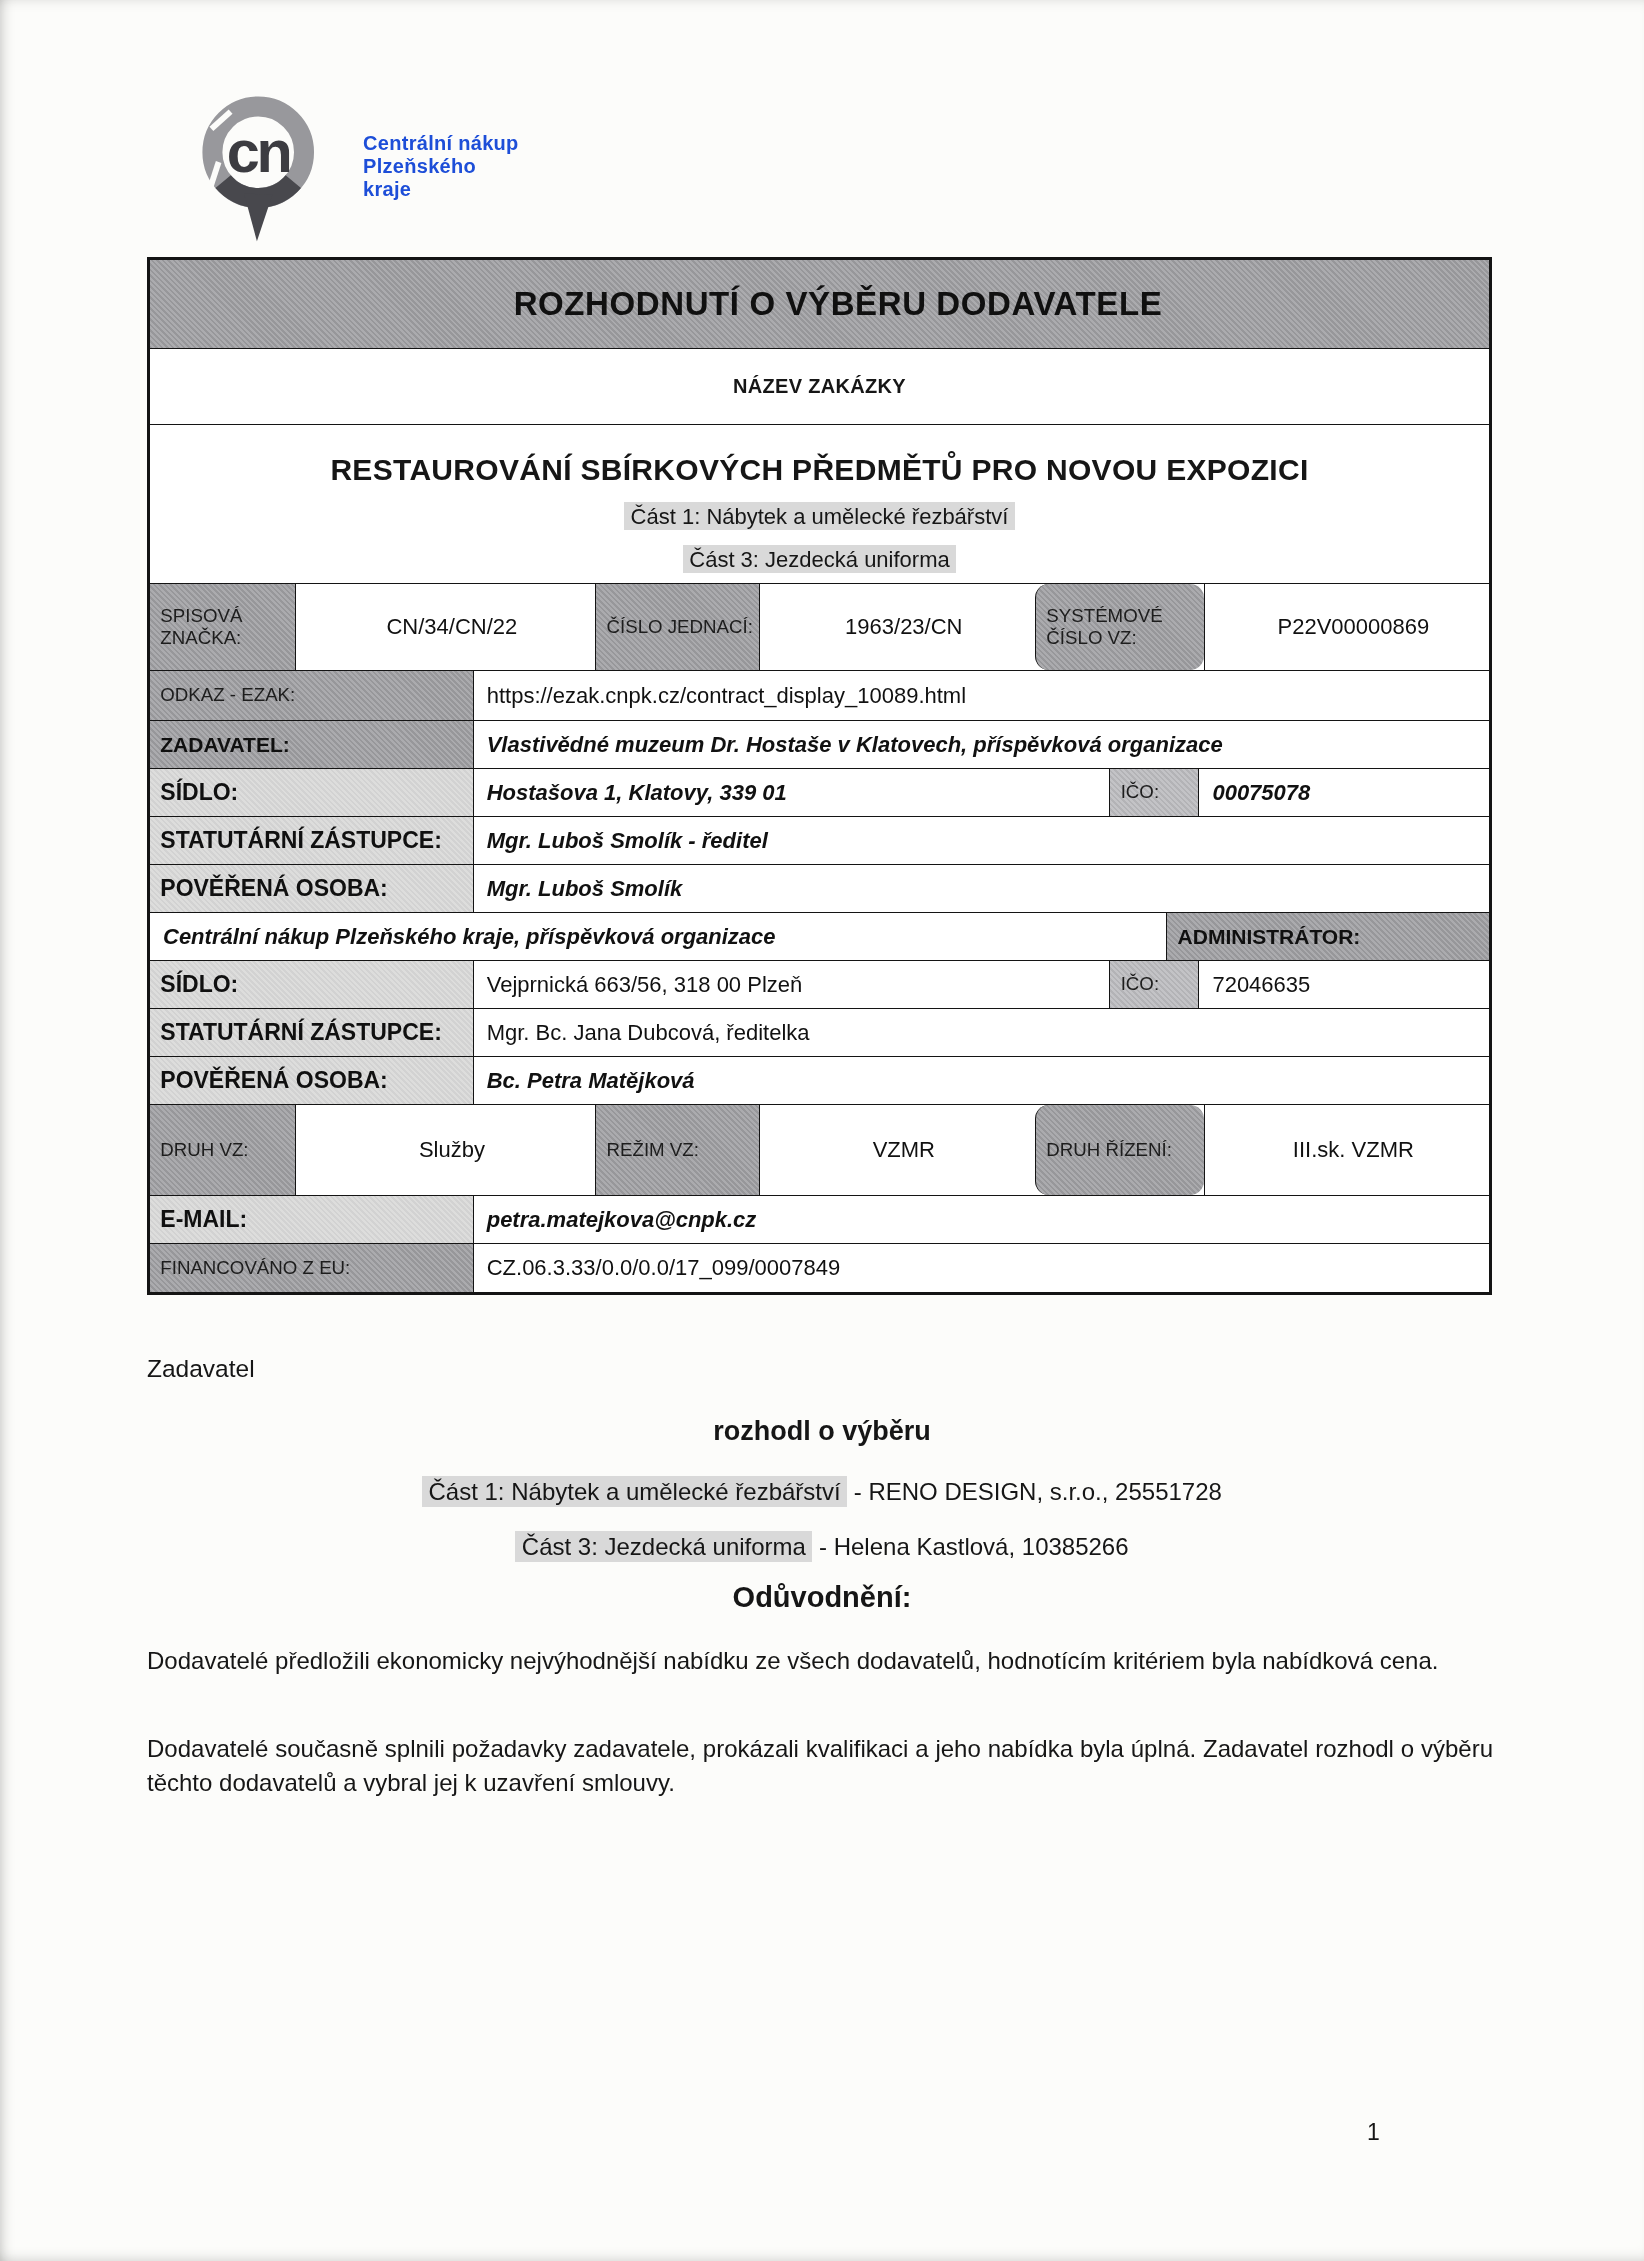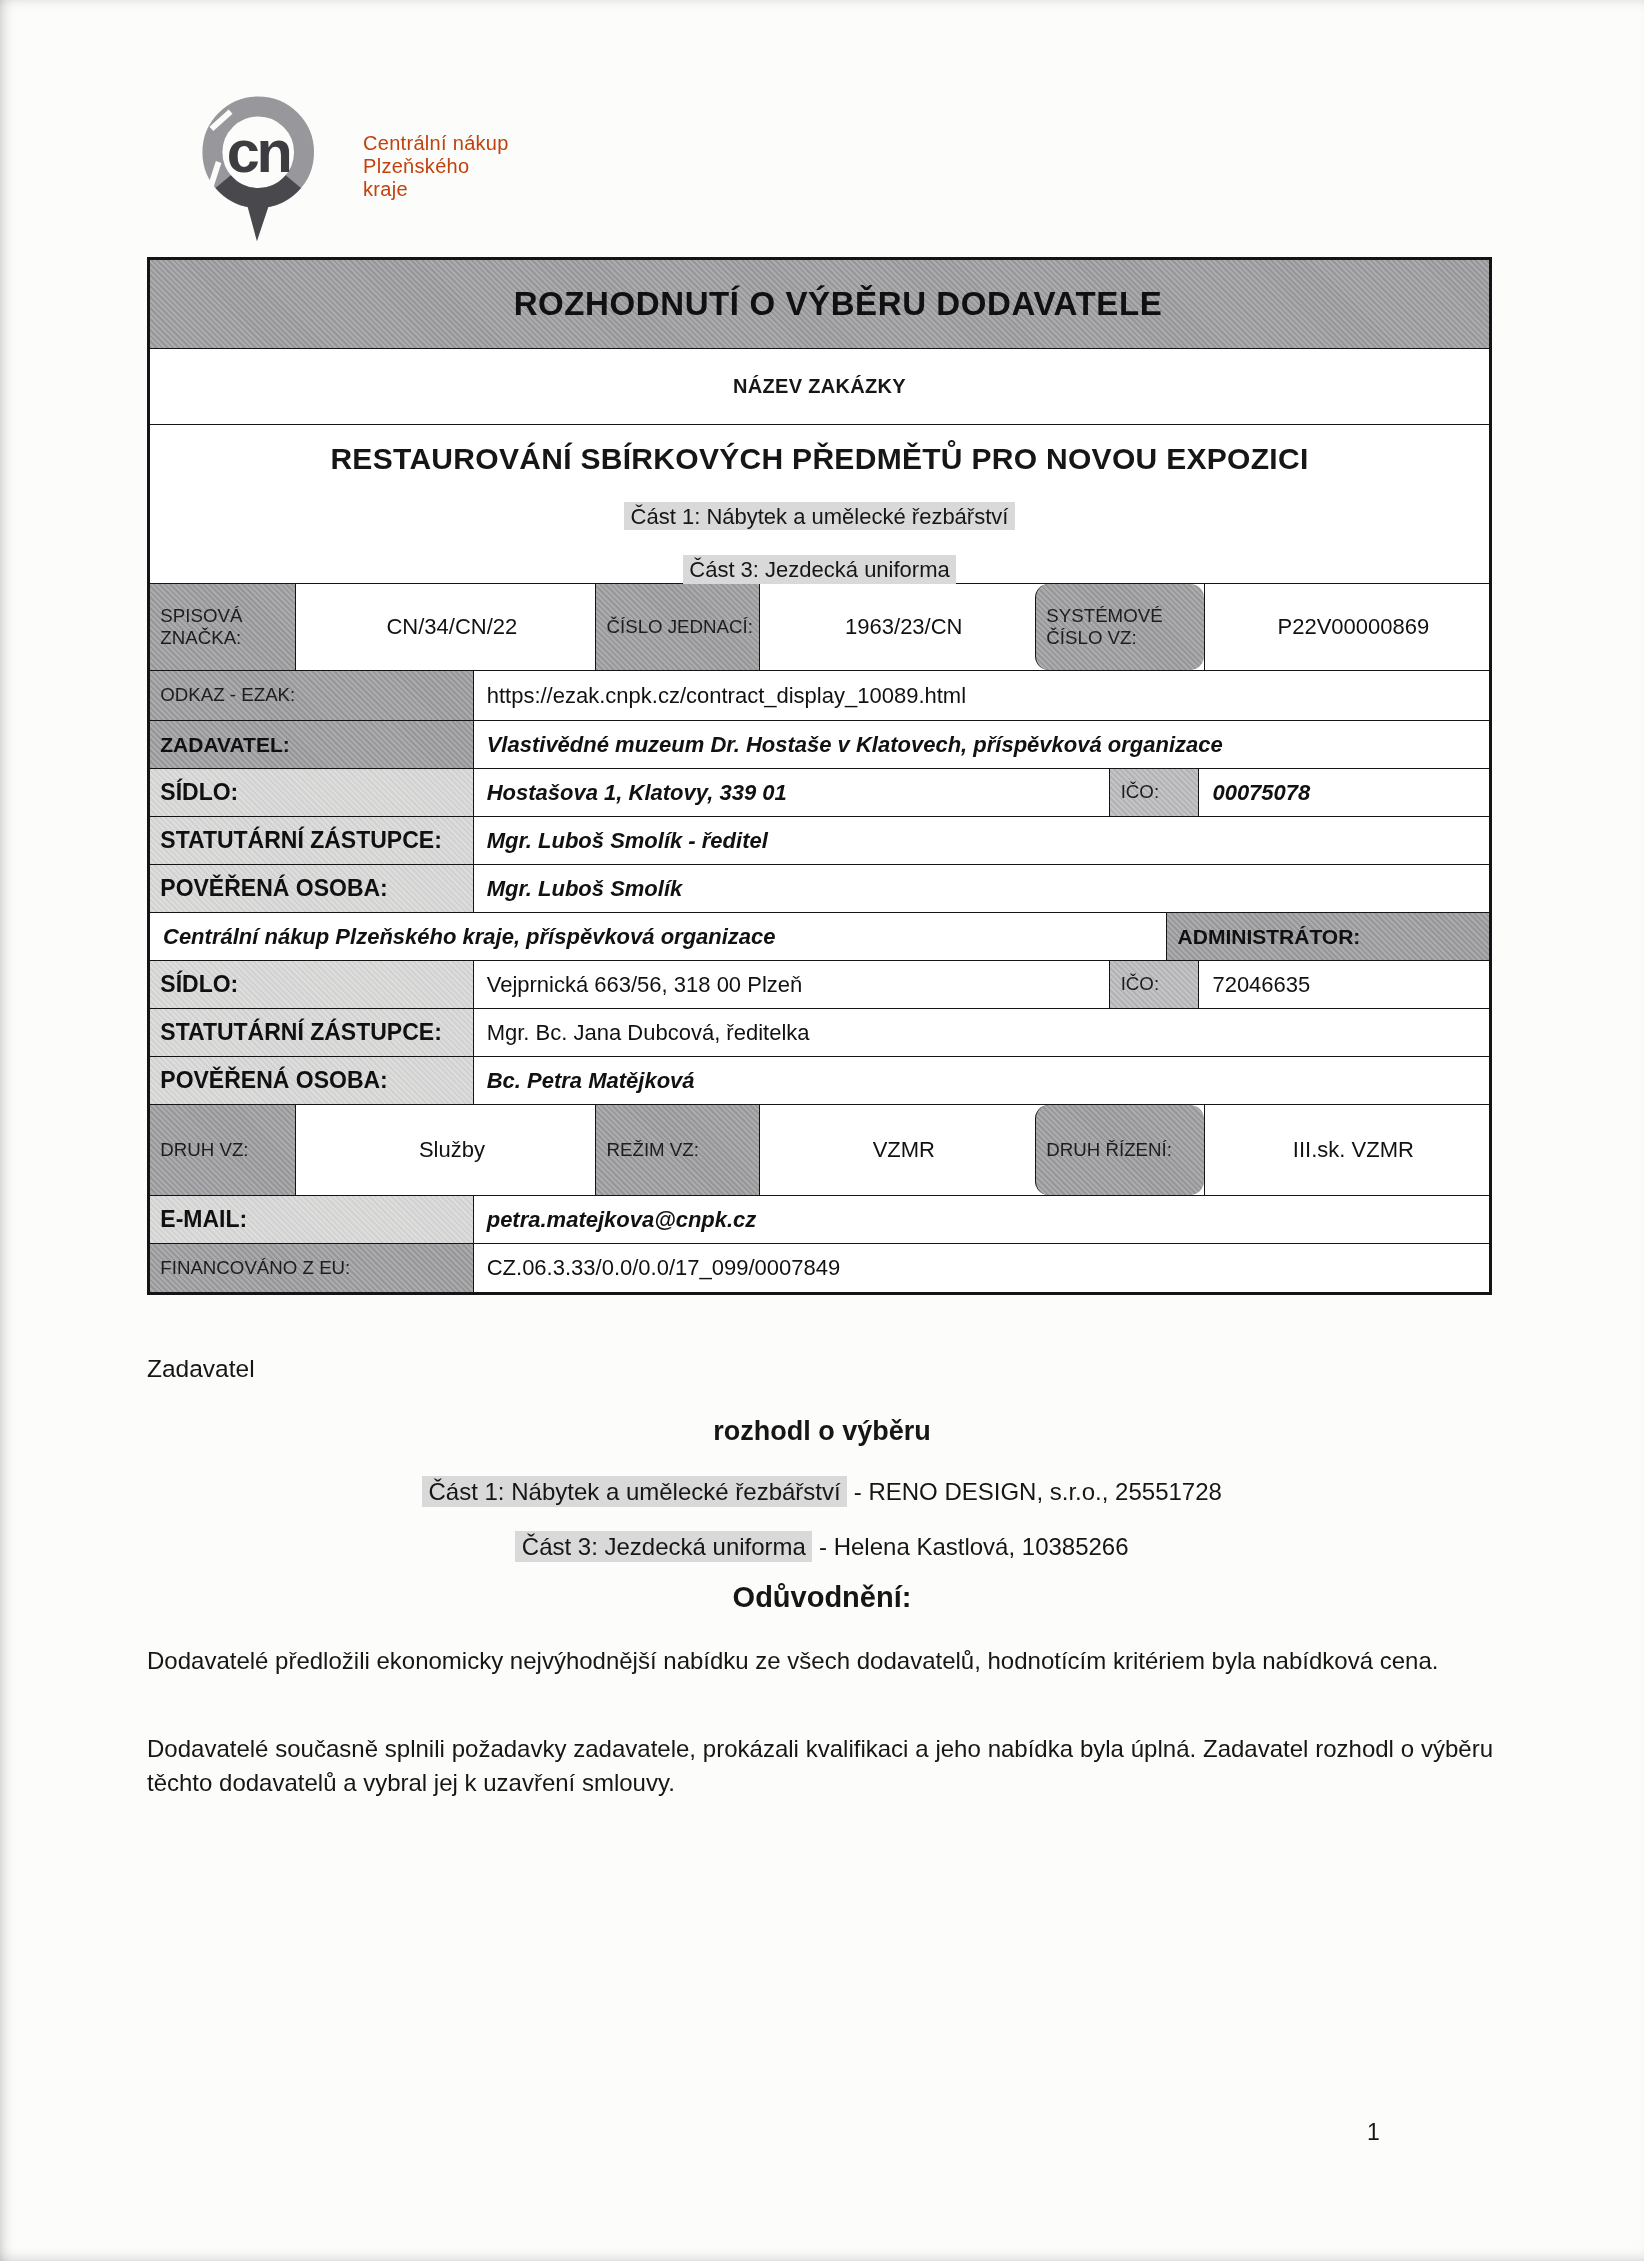--- a/index.html
+++ b/index.html
@@ -11,21 +11,21 @@
     font-family:"Liberation Sans","DejaVu Sans",sans-serif;
     color:#161616;
     overflow:hidden;
     box-shadow: inset 10.3px 0 14px -9px rgba(0,0,0,.22),
                 inset 0 -10.3px 14px -9px rgba(0,0,0,.15),
                 inset 0 10.3px 14px -10.3px rgba(0,0,0,.10);
   }
 
   
   .logo-wrap{position:absolute;left:191px;top:89px;display:flex;align-items:flex-start;}
-  .logo-text{margin-left:35px;margin-top:43px;font-weight:normal;font-size:20px;line-height:1.14;color:#c2410c;letter-spacing:0.3px;}
+  .logo-text{margin-left:35px;margin-top:43px;font-weight:bold;font-size:20px;line-height:1.14;color:#1d4ed8;letter-spacing:0.3px;}
 
   
   .tbl{
     position:absolute;left:147px;top:257px;width:1345px;
     border:3.9px solid #141414;background:#fff;
     box-sizing:border-box;
   }
   .row{display:flex;box-sizing:border-box;width:100%;}
   .row + .row{border-top:1.9px solid #141414;}
   .cell{box-sizing:border-box;display:flex;align-items:center;min-width:0;}
@@ -36,21 +36,21 @@
   .cell-light{background:repeating-linear-gradient(45deg,#d2d2d2 0 1.9px,#dddddc 1.9px 3.9px);}
 
   .band{height:88px;justify-content:center;}
   .band-title{font-size:33px;font-weight:bold;color:#101010;letter-spacing:0.6px;}
 
   .r-nazev{height:76px;}
   .r-nazev .cell{width:100%;justify-content:center;}
   .nazev-label{font-size:20px;font-weight:bold;letter-spacing:0.3px;}
 
   .r-title{height:159px;}
-  .r-title .cell{width:100%;flex-direction:column;justify-content:space-between;padding-top:17px;}
+  .r-title .cell{width:100%;flex-direction:column;justify-content:center;padding-top:17px;}
   .doc-title{font-size:30px;font-weight:bold;letter-spacing:0.3px;text-align:center;}
   .part-line{margin-top:17px;font-size:22px;}
   .hl{background:#d9d9d9;padding:1.9px 6.4px;}
 
   .r-spisova{height:87px;}
   .r-druh{height:91px;}
   .r-small{height:48px;}
   .r-odkaz{height:50px;}
   .r-fin{height:49px;}
 

